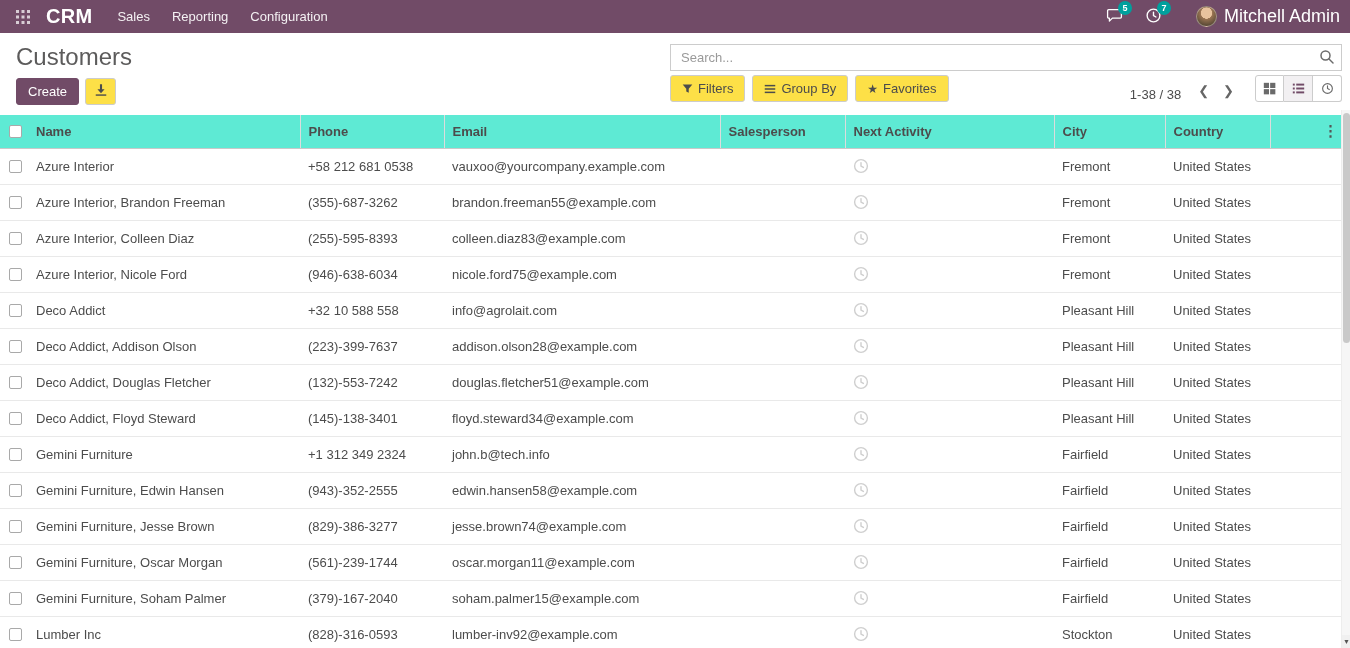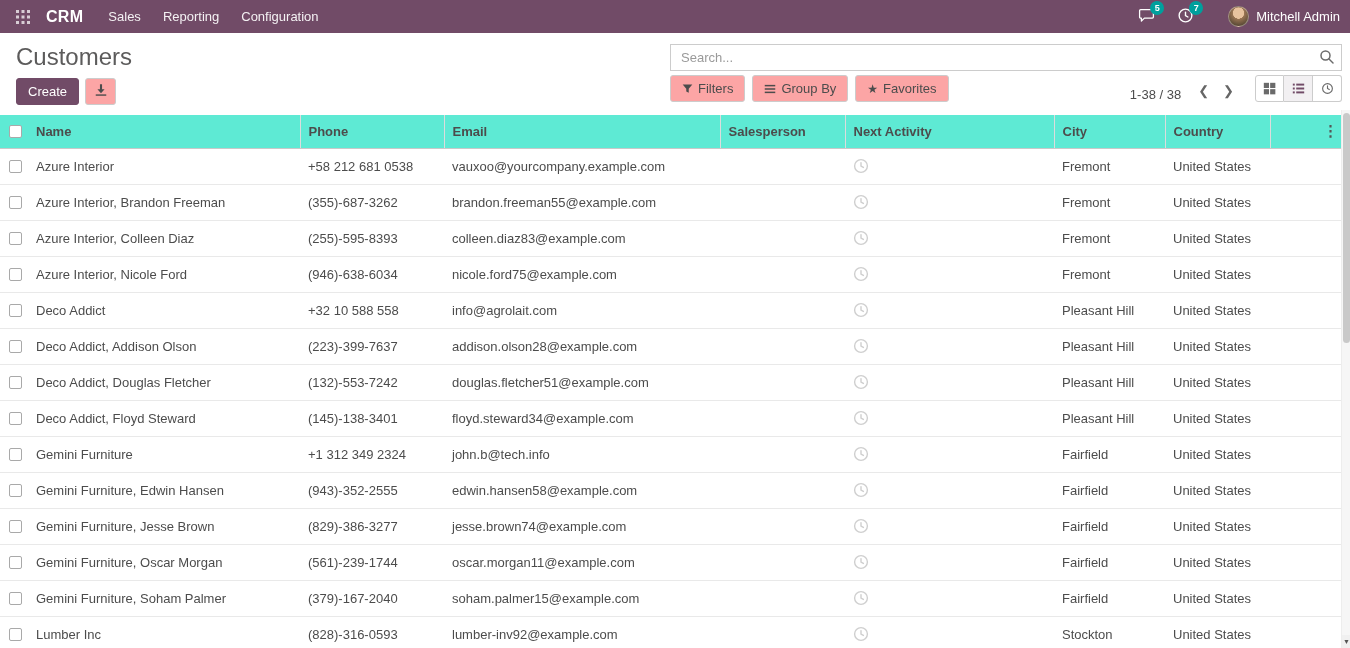--- a/index.html
+++ b/index.html
@@ -10,45 +10,45 @@
   }
 
   
   .navbar {
     height: 33px; background: #714B67; color: #fff;
     display: flex; align-items: center; justify-content: space-between;
     padding: 0 10px 0 10px;
   }
   .nav-left, .nav-right { display: flex; align-items: center; }
   .apps-icon { display: inline-flex; padding: 4px 6px; cursor: pointer; opacity: .85; }
-  .app-name { font-size: 16px; font-weight: bold; margin: 0 14px 0 10px; letter-spacing: .3px; cursor: pointer; }
+  .app-name { font-size: 20px; font-weight: bold; margin: 0 14px 0 10px; letter-spacing: .3px; cursor: pointer; }
   .nav-menus { display: flex; align-items: center; }
   .nav-item { padding: 8px 11px; font-size: 13px; color: rgba(255,255,255,.92); cursor: pointer; }
   .nav-icon-wrap { position: relative; margin-right: 22px; display: inline-flex; cursor: pointer; }
   .badge {
     position: absolute; top: -6px; right: -9px;
     min-width: 14px; height: 14px; padding: 0 3px;
     background: #00A09D; color: #fff; border-radius: 8px;
     font-size: 9px; line-height: 14px; text-align: center; font-weight: bold;
   }
   .user-menu { display: inline-flex; align-items: center; margin-left: 12px; cursor: pointer; }
   .avatar {
     width: 21px; height: 21px; border-radius: 50%; margin-right: 7px;
     background: radial-gradient(circle at 50% 32%, #e8c39e 34%, #9a7553 36%, #63503a 72%, #413322 100%);
     border: 1px solid rgba(255,255,255,.35);
   }
-  .user-name { font-size: 13px; color: #fff; }
+  .user-name { font-size: 18px; color: #fff; }
 
   
   .control-panel { display: flex; padding: 11px 8px 10px 16px; }
   .cp-left { flex: 1 1 auto; padding-right: 20px; }
   .breadcrumb { font-size: 24px; color: #5c5b5b; height: 28px; line-height: 26px; }
   .cp-buttons { margin-top: 6px; display: flex; align-items: center; }
   .btn {
-    height: 27px; border: 1px solid #ccc; background: #fca5a5; color: #4c4c4c;
+    height: 27px; border: 1px solid #ccc; background: #fde047; color: #4c4c4c;
     border-radius: 3px; font-size: 13px; padding: 0 11px; cursor: pointer;
     display: inline-flex; align-items: center; font-family: inherit;
   }
   .btn-primary { background: #714B67; border-color: #714B67; color: #fff; }
   .btn-icon-only { width: 31px; justify-content: center; margin-left: 6px; padding: 0; }
   .cp-right { width: 672px; flex: 0 0 auto; }
   .searchview { position: relative; height: 25px; }
   .search-input {
     width: 100%; height: 27px; border: 1px solid #ccc; border-radius: 0;
     padding: 0 28px 0 10px; font-size: 13px; color: #4c4c4c; font-family: inherit; outline: none;

